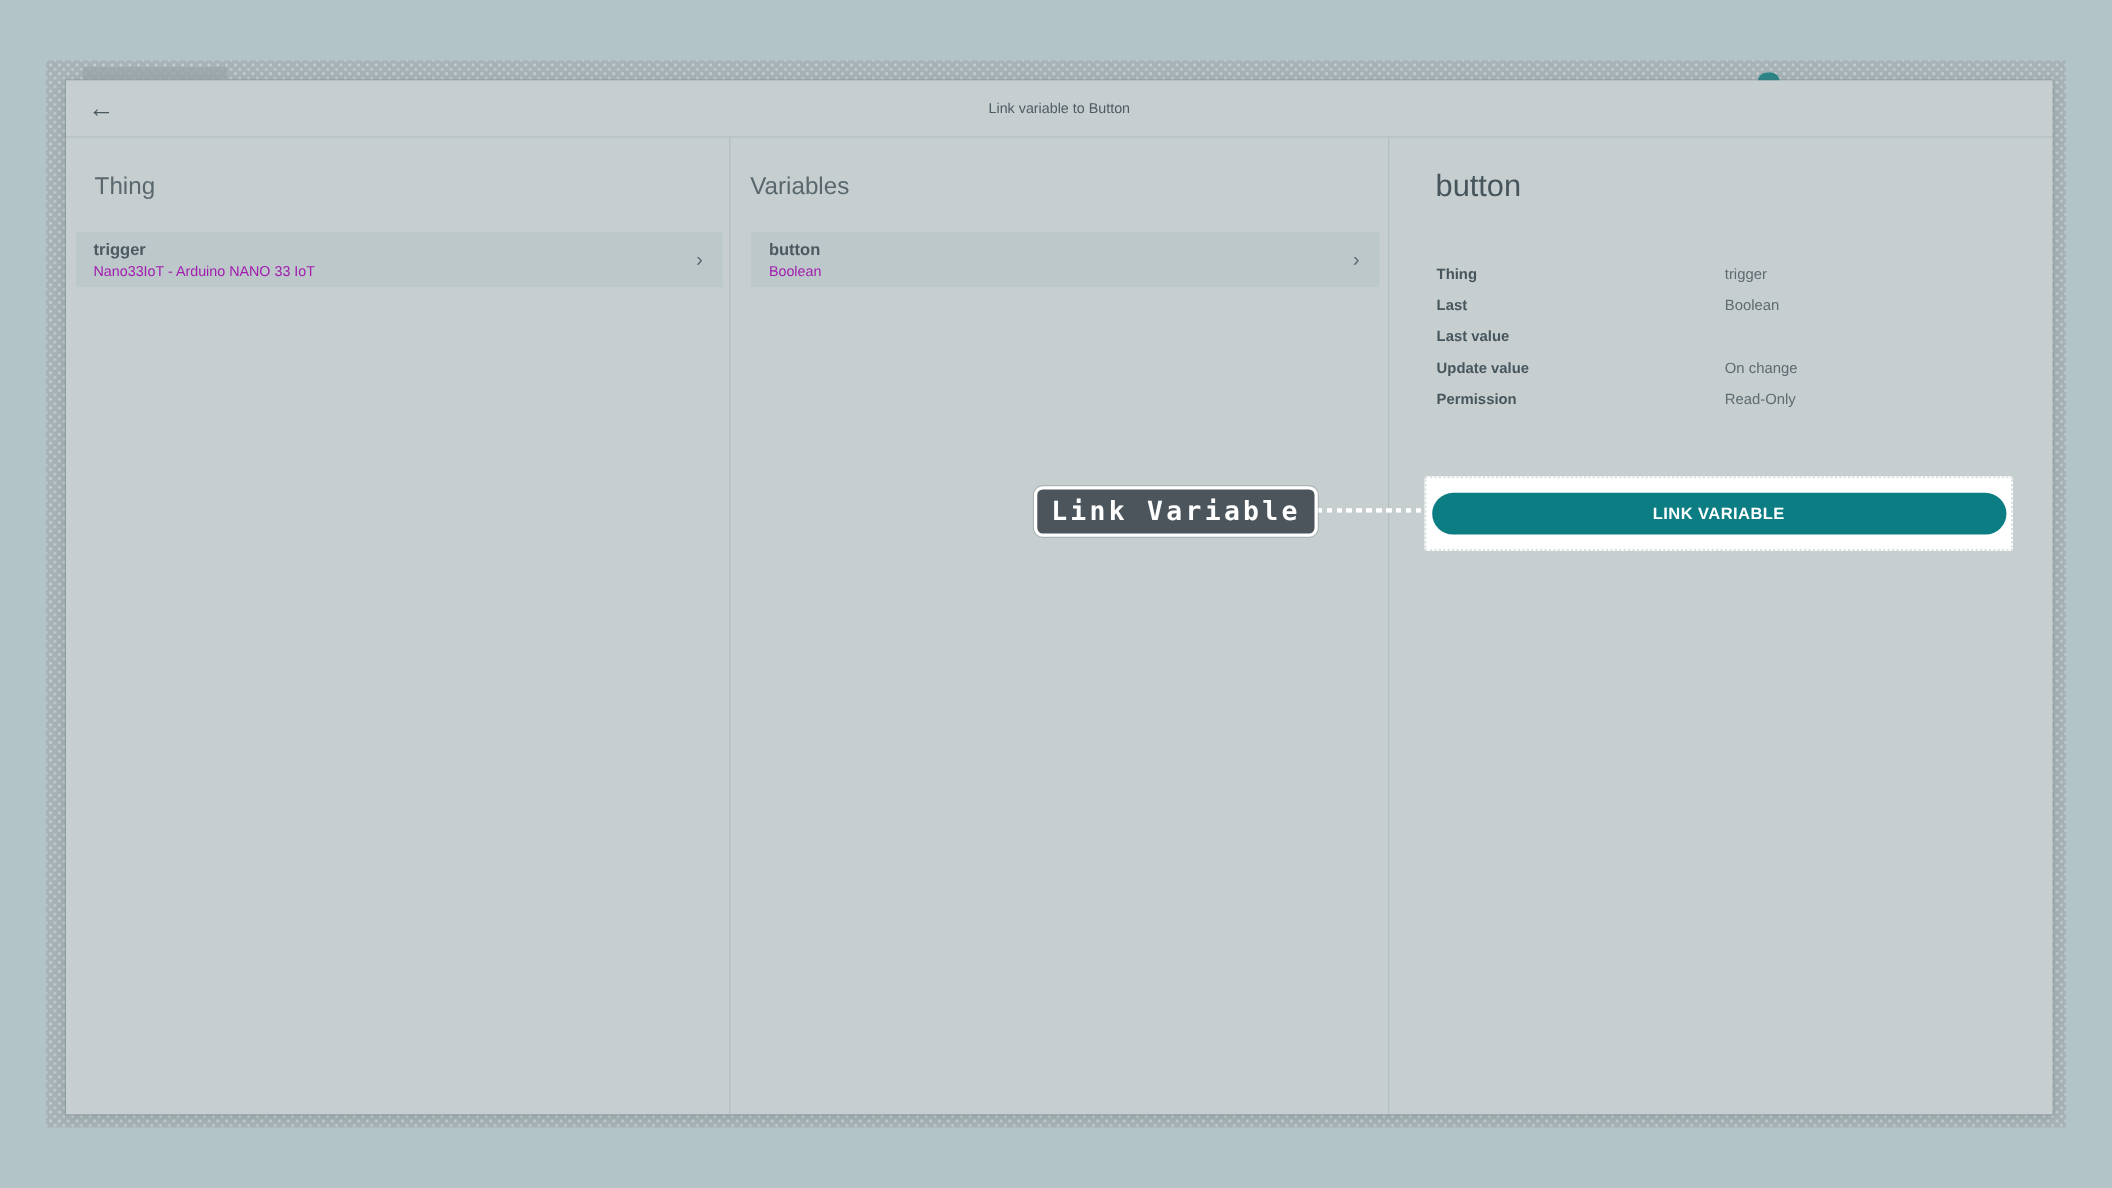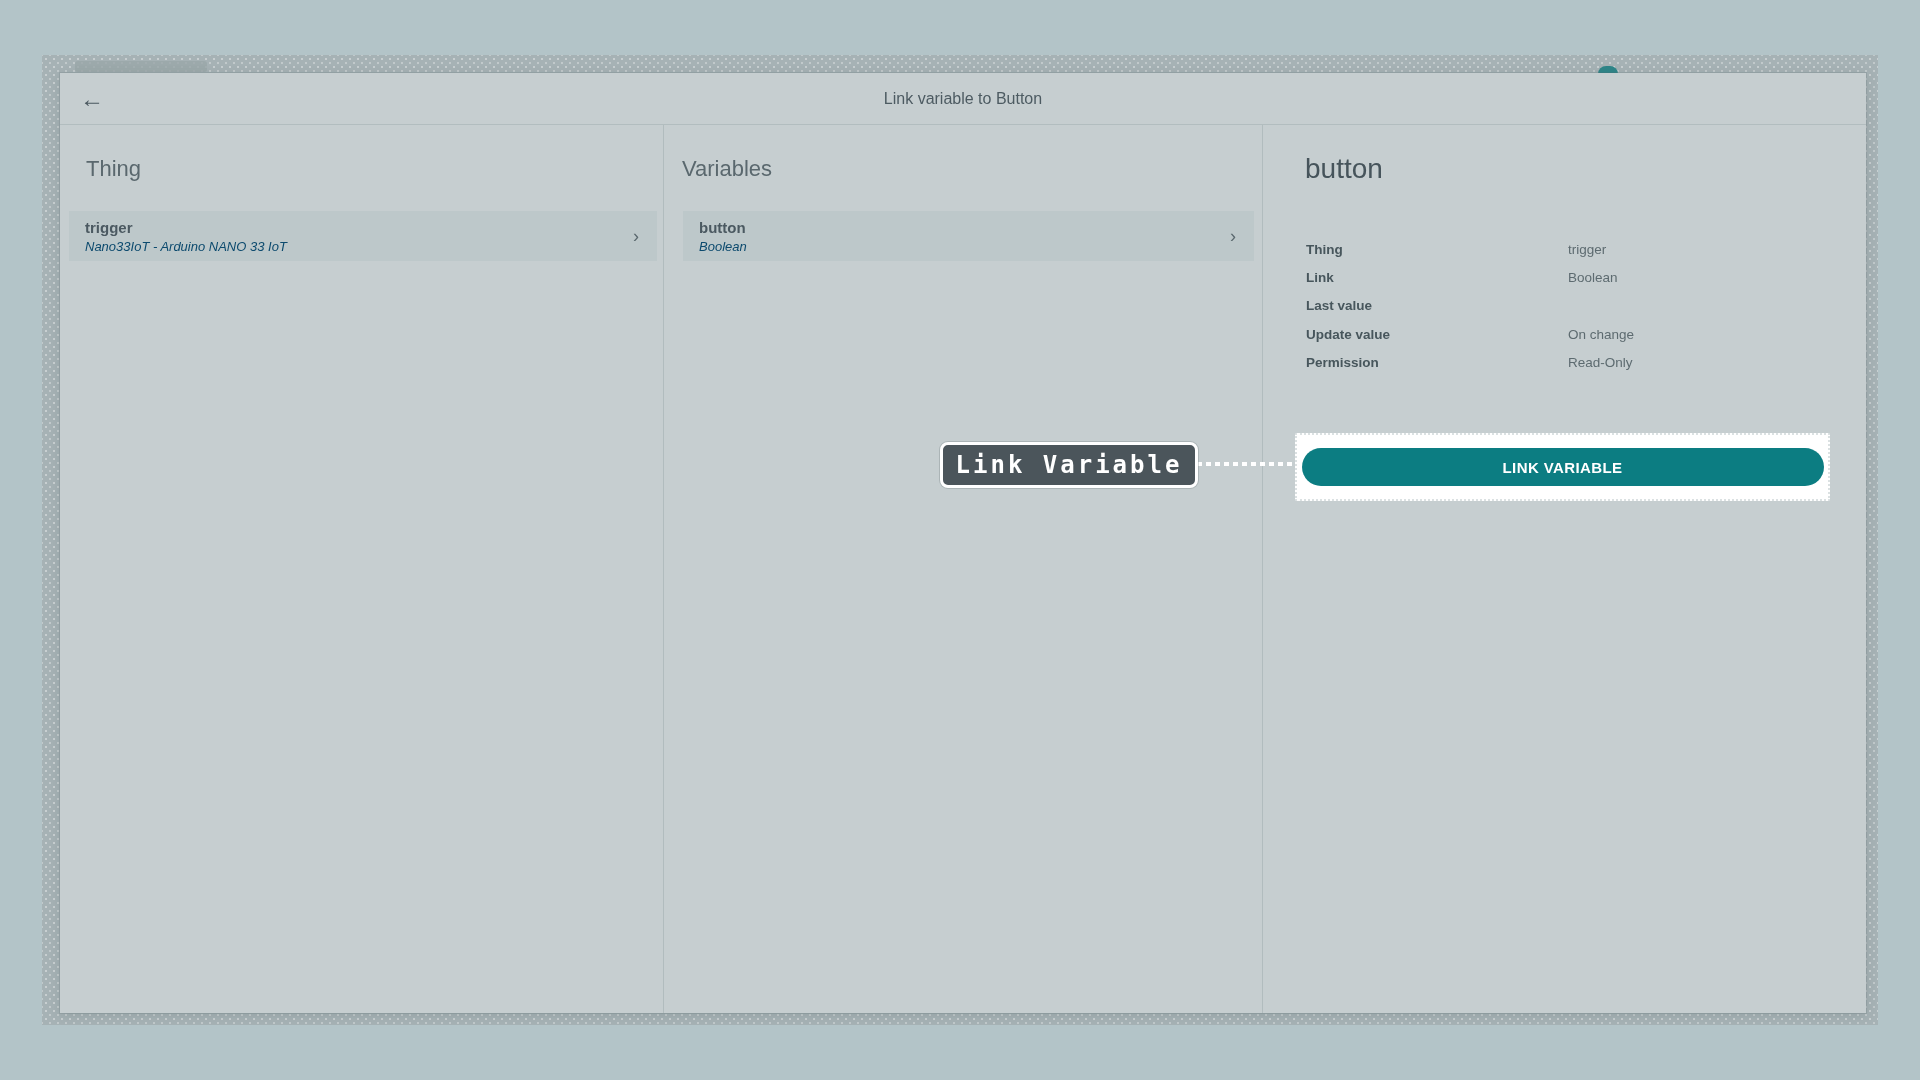--- a/index.html
+++ b/index.html
@@ -36,42 +36,42 @@
   .dialog-header{
     position:relative;height:51px;border-bottom:1px solid #b2bdbf;
   }
   .back-btn{
     position:absolute;left:14px;top:8px;width:36px;height:36px;
     background:transparent;border:none;cursor:pointer;
     color:#4a585f;font-size:24px;line-height:36px;padding:0;
   }
   .dialog-title{
     position:absolute;left:0;right:0;top:0;height:51px;line-height:51px;
-    text-align:center;font-size:16px;color:#4d5b62;
+    text-align:center;font-size:13px;color:#4d5b62;
   }
   .columns{
     position:absolute;left:0;right:0;top:52px;bottom:0;
     display:grid;grid-template-columns:604px 599px 1fr;
   }
   .col{position:relative;min-width:0;}
   .col-thing,.col-variables{border-right:1px solid #b1bcbe;}
   .col h2{
     margin:0;font-size:22px;font-weight:400;color:#5a686e;line-height:28px;
   }
   .col-thing h2{margin:30px 0 0 26px;}
   .col-variables h2{margin:30px 0 0 18px;}
   .list-item{
     height:50px;background:#bdc8ca;display:flex;align-items:center;
     padding:0 18px 0 16px;cursor:pointer;box-sizing:border-box;
   }
   .col-thing .list-item{margin:28px 6px 0 9px;}
   .col-variables .list-item{margin:28px 8px 0 19px;}
   .item-text{display:flex;flex-direction:column;gap:3px;min-width:0;}
   .item-name{font-size:15px;font-weight:700;color:#4b5961;line-height:17px;}
-  .item-desc{font-size:13px;color:#0c4a6e;line-height:15px;font-style:italic;}
+  .item-desc{font-size:13px;color:#a21caf;line-height:15px;}
   .chevron{margin-left:auto;color:#5a686e;font-size:18px;line-height:18px;}
   
   .col-details h1{
     margin:28px 0 0 42px;font-size:28px;font-weight:500;color:#46545b;line-height:32px;
   }
   .detail-rows{position:absolute;left:43px;right:36px;top:110px;}
   .detail-row{display:flex;align-items:center;height:28.4px;}
   .detail-label{flex:0 0 262px;font-size:13.5px;font-weight:700;color:#47565c;}
   .detail-value{font-size:13.5px;color:#5d6b70;}
   
@@ -141,21 +141,21 @@
     </section>
 
     <section class="col col-details">
       <h1>button</h1>
       <div class="detail-rows">
         <div class="detail-row">
           <span class="detail-label">Thing</span>
           <span class="detail-value">trigger</span>
         </div>
         <div class="detail-row">
-          <span class="detail-label">Link</span>
+          <span class="detail-label">Last</span>
           <span class="detail-value">Boolean</span>
         </div>
         <div class="detail-row">
           <span class="detail-label">Last value</span>
           <span class="detail-value"></span>
         </div>
         <div class="detail-row">
           <span class="detail-label">Update value</span>
           <span class="detail-value">On change</span>
         </div>

